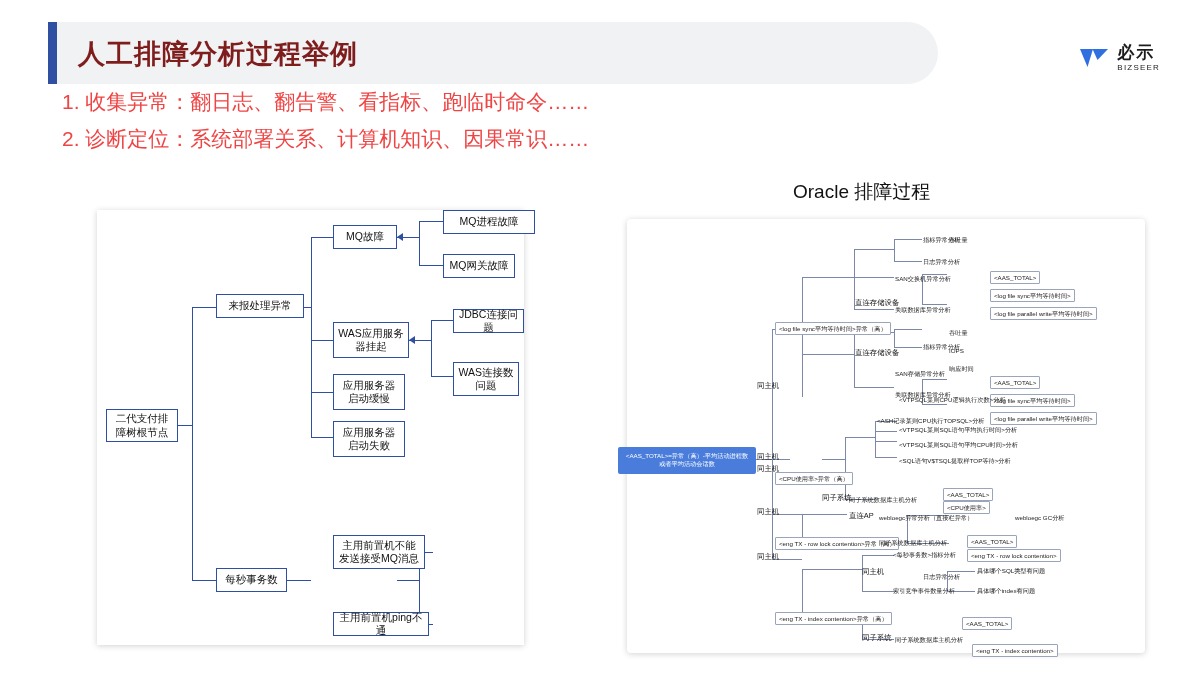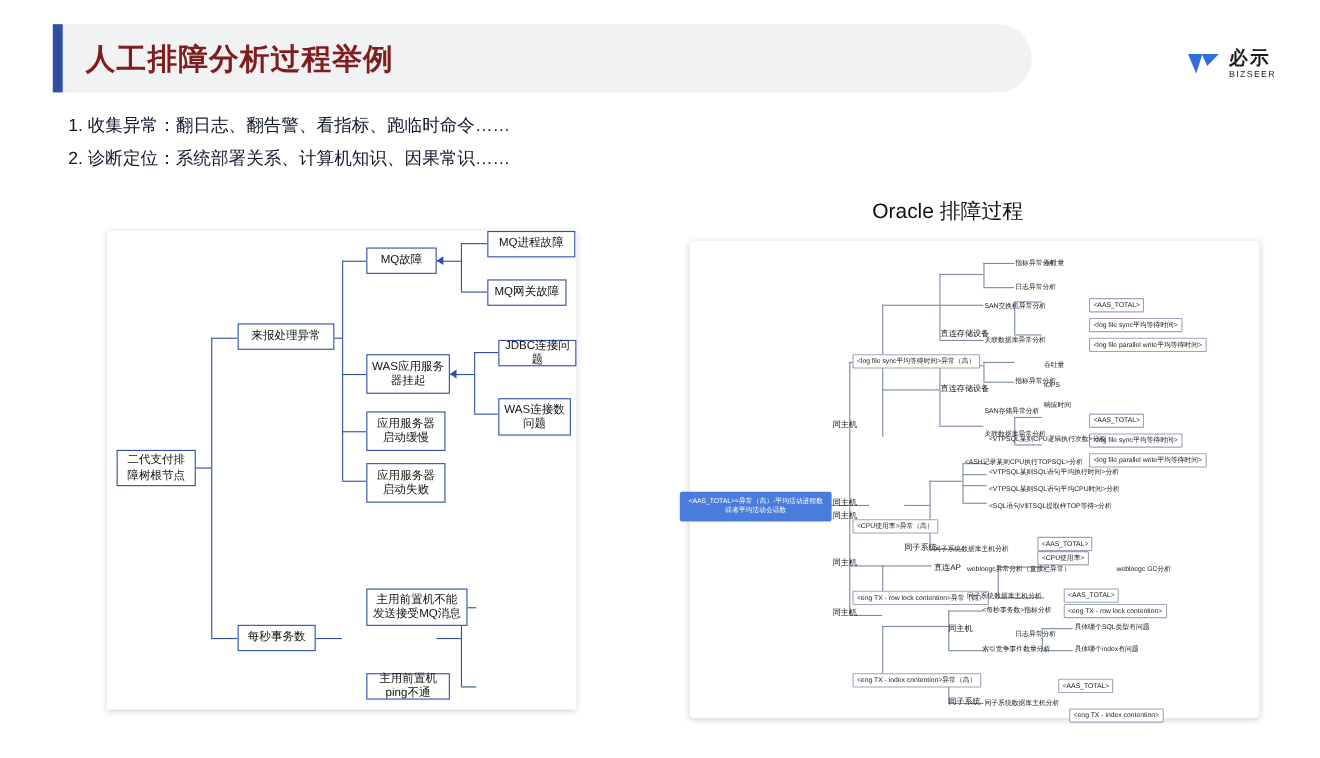--- a/index.html
+++ b/index.html
@@ -62,23 +62,23 @@
   }
   .logo-en {
     font-size: 8px;
     color: #1c1c1c;
     letter-spacing: 1.2px;
     margin-top: 3px;
   }
   
   .bullets {
     position: absolute;
-    left: 62px; top: 104px;
-    font-size: 16px;
-    color: #0f172a;
+    left: 62px; top: 88px;
+    font-size: 21px;
+    color: #ef4444;
   }
   .bullet {
     margin-bottom: 9px;
     white-space: nowrap;
   }
   
   .sec-title {
     position: absolute;
     font-size: 19px;
     font-weight: bold;
@@ -225,39 +225,39 @@
     <div class="arrow-left" style="left:190px; top:93px;"></div>
     <div class="arrow-left" style="left:300px; top:23px;"></div>
     <div class="arrow-left" style="left:312px; top:126px;"></div>
 
     <div class="lnode" style="left:9px; top:199px; width:72px; height:33px;">二代支付排障树根节点</div>
 
     <div class="lnode" style="left:119px; top:84px; width:88px; height:24px;">来报处理异常</div>
 
     <div class="lnode" style="left:236px; top:15px; width:64px; height:24px;">MQ故障</div>
 
-    <div class="lnode" style="left:346px; top:0px; width:80px; height:24px;">MQ进程故障</div>
+    <div class="lnode" style="left:346px; top:0px; width:92px; height:24px;">MQ进程故障</div>
 
     <div class="lnode" style="left:346px; top:44px; width:72px; height:24px;">MQ网关故障</div>
 
     <div class="lnode" style="left:236px; top:112px; width:76px; height:36px;">WAS应用服务器挂起</div>
 
     <div class="lnode" style="left:356px; top:99px; width:71px; height:24px;">JDBC连接问题</div>
 
     <div class="lnode" style="left:356px; top:152px; width:66px; height:34px;">WAS连接数问题</div>
 
     <div class="lnode" style="left:236px; top:164px; width:72px; height:36px;">应用服务器启动缓慢</div>
 
     <div class="lnode" style="left:236px; top:211px; width:72px; height:36px;">应用服务器启动失败</div>
 
     <div class="lnode" style="left:119px; top:358px; width:71px; height:24px;">每秒事务数</div>
 
     <div class="lnode" style="left:236px; top:325px; width:92px; height:34px;">主用前置机不能发送接受MQ消息</div>
 
-    <div class="lnode" style="left:236px; top:402px; width:76px; height:24px;">主用前置机ping不通</div>
+    <div class="lnode" style="left:236px; top:402px; width:96px; height:24px;">主用前置机ping不通</div>
   </div>
 
   <div class="panel panel-right">
 
     <div class="rline v" style="left:145px; top:110px; height:230px;"></div>
     <div class="rline h" style="left:145px; top:110px; width:18px;"></div>
     <div class="rline h" style="left:145px; top:240px; width:18px;"></div>
     <div class="rline h" style="left:145px; top:295px; width:18px;"></div>
     <div class="rline h" style="left:145px; top:340px; width:18px;"></div>
     <div class="rline h" style="left:128px; top:240px; width:17px;"></div>

